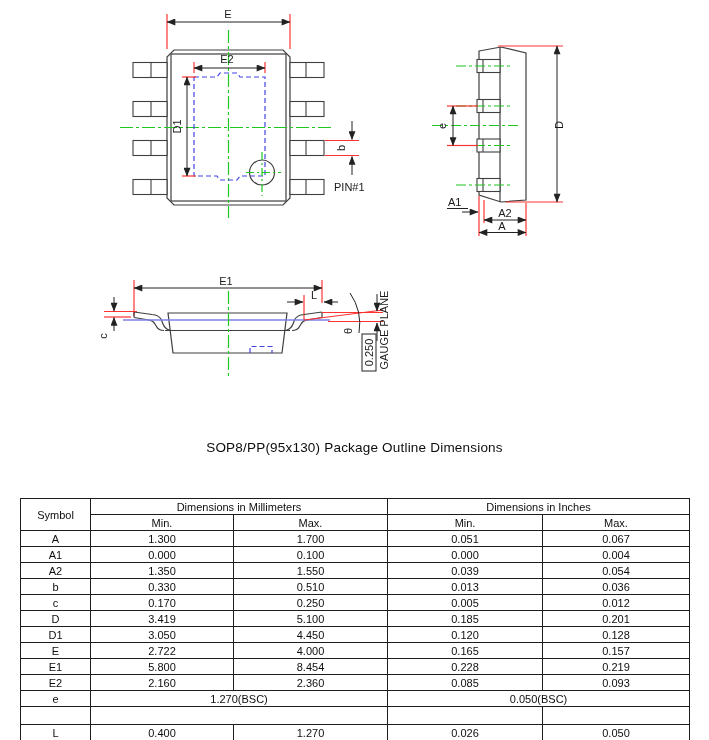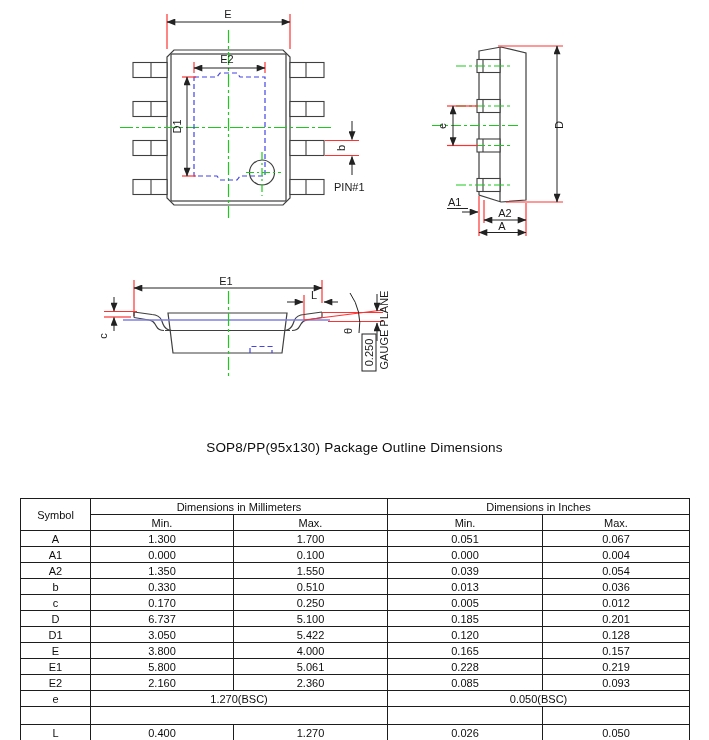--- a/index.html
+++ b/index.html
@@ -261,43 +261,43 @@
     </tr>
     <tr>
       <td>c</td>
       <td>0.170</td>
       <td>0.250</td>
       <td>0.005</td>
       <td>0.012</td>
     </tr>
     <tr>
       <td>D</td>
-      <td>6.737</td>
+      <td>3.419</td>
       <td>5.100</td>
       <td>0.185</td>
       <td>0.201</td>
     </tr>
     <tr>
       <td>D1</td>
       <td>3.050</td>
-      <td>5.422</td>
+      <td>4.450</td>
       <td>0.120</td>
       <td>0.128</td>
     </tr>
     <tr>
       <td>E</td>
-      <td>3.800</td>
+      <td>2.722</td>
       <td>4.000</td>
       <td>0.165</td>
       <td>0.157</td>
     </tr>
     <tr>
       <td>E1</td>
       <td>5.800</td>
-      <td>5.061</td>
+      <td>8.454</td>
       <td>0.228</td>
       <td>0.219</td>
     </tr>
     <tr>
       <td>E2</td>
       <td>2.160</td>
       <td>2.360</td>
       <td>0.085</td>
       <td>0.093</td>
     </tr>

